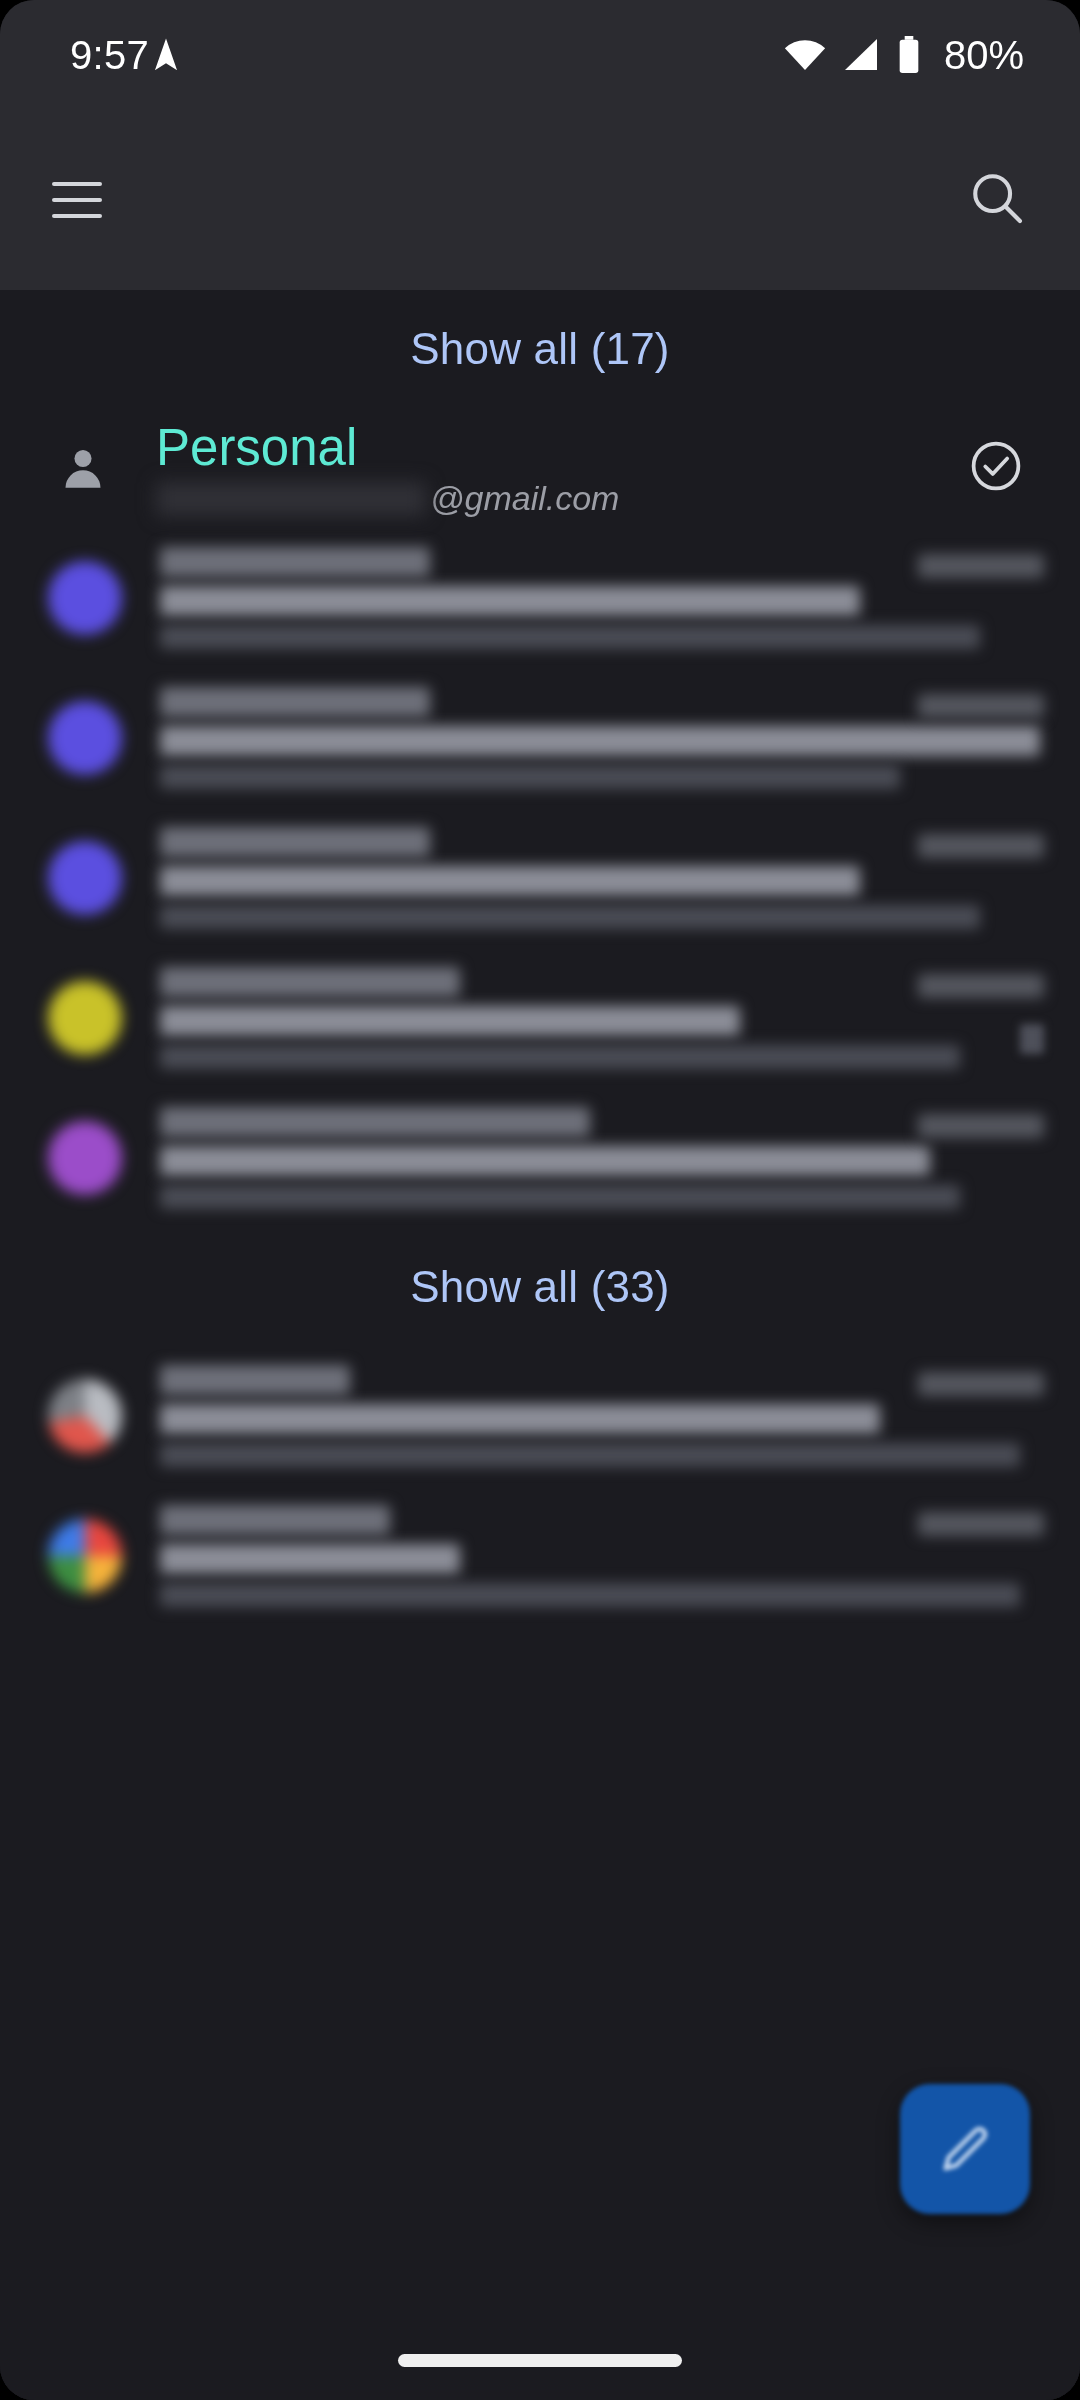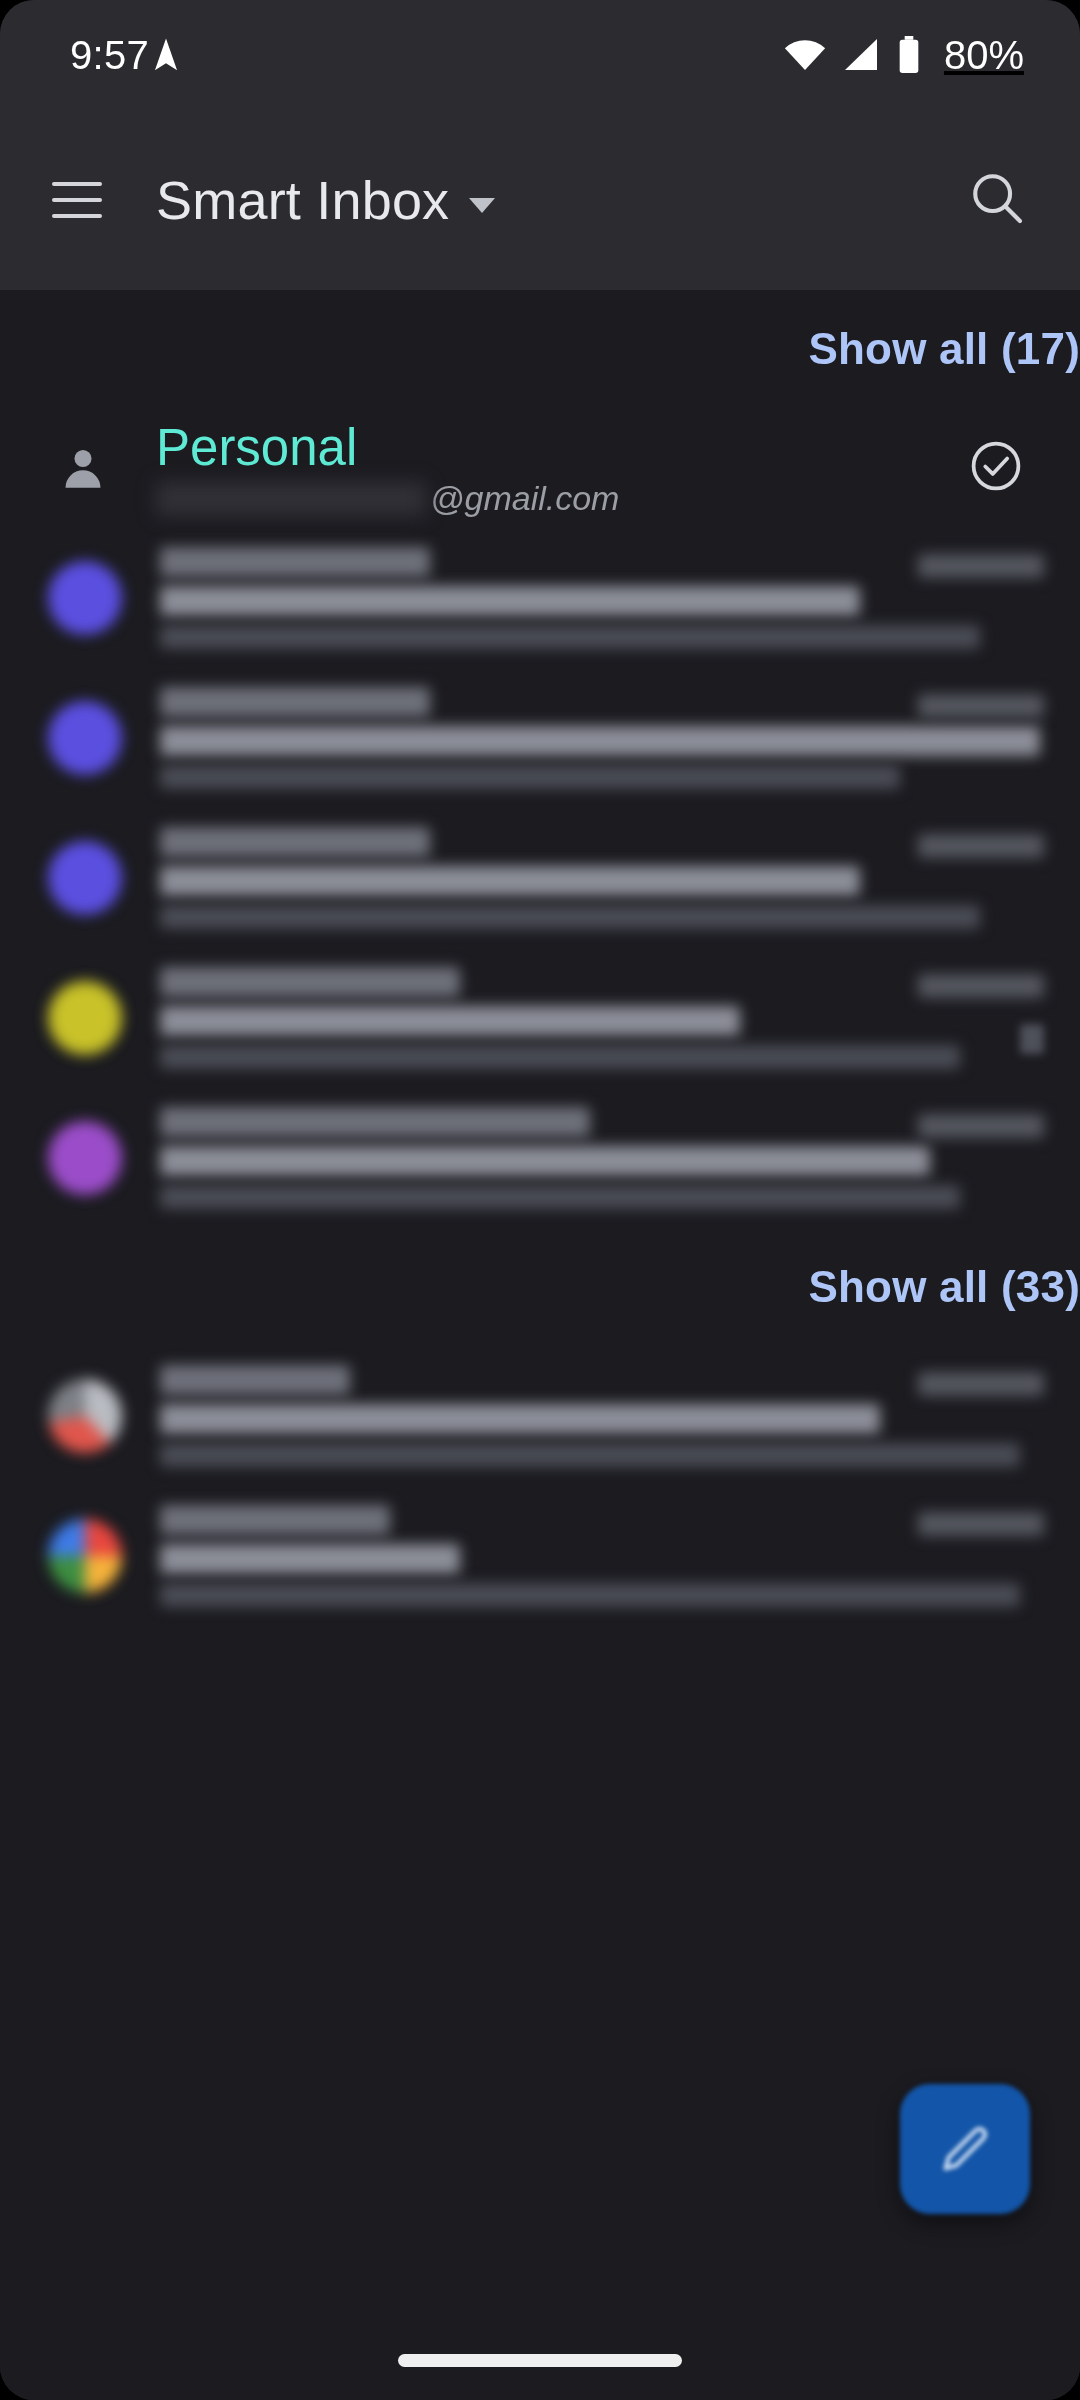--- a/index.html
+++ b/index.html
@@ -21,21 +21,21 @@
   #statusbar {
     position:absolute; top:0; left:0;
     width:1080px; height:110px;
     background:#2B2B30;
     display:flex; align-items:center;
     justify-content:space-between;
     padding:0 56px 0 70px;
   }
   .sb-left { display:flex; align-items:center; gap:0; }
   .sb-time { color:#FFFFFF; font-size:40px; letter-spacing:.3px; }
-  .sb-right { display:flex; align-items:center; gap:16px;text-decoration:underline; }
+  .sb-right { display:flex; align-items:center; gap:16px; }
   .sb-pct { color:#FFFFFF; font-size:40px; margin-left:6px; }
   .sb-ico { display:block; }
 
   
   #appbar {
     position:absolute; top:110px; left:0;
     width:1080px; height:180px;
     background:#2B2B30;
     display:flex; align-items:center;
     padding:0 44px 0 44px;
@@ -64,25 +64,24 @@
     border-right:13px solid transparent;
     border-top:15px solid #BFC2C9;
     margin-top:10px;
   }
   #search-btn { margin-left:auto; cursor:pointer; padding:10px; }
 
   
   #body { position:absolute; top:290px; left:0; width:1080px; height:2110px; background:#1B1B20; }
 
   .showall {
-    width:100%; text-align:right;
+    width:100%; text-align:center;
     font-size:44px; color:#AEC6F7;
     letter-spacing:.2px; cursor:pointer;
     padding:34px 0;
-    font-weight:bold;
   }
 
   
   .section {
     display:flex; align-items:center;
     height:120px; padding:0 56px 0 48px;
   }
   .sec-icon { width:70px; display:flex; justify-content:center; }
   .sec-texts { margin-left:38px; display:flex; flex-direction:column; justify-content:center; gap:2px; }
   .sec-title { font-size:51px; color:#5eead4; }
@@ -179,24 +178,20 @@
       </svg>
       <span class="sb-pct">80%</span>
     </div>
   </div>
 
   <div id="appbar">
     <div id="hamburger">
       <span></span>
       <span></span>
       <span></span>
-    </div>
-    <div id="title-wrap">
-      <span id="title">Smart Inbox</span>
-      <span class="caret"></span>
     </div>
     <div id="search-btn">
       <svg width="58" height="58" viewBox="0 0 24 24" fill="none" stroke="#D4D6DB" stroke-width="1.7">
         <circle cx="10.2" cy="10.2" r="7.2"></circle>
         <line x1="15.6" y1="15.6" x2="21.5" y2="21.5" stroke-linecap="round"></line>
       </svg>
     </div>
   </div>
 
   <div id="body">

